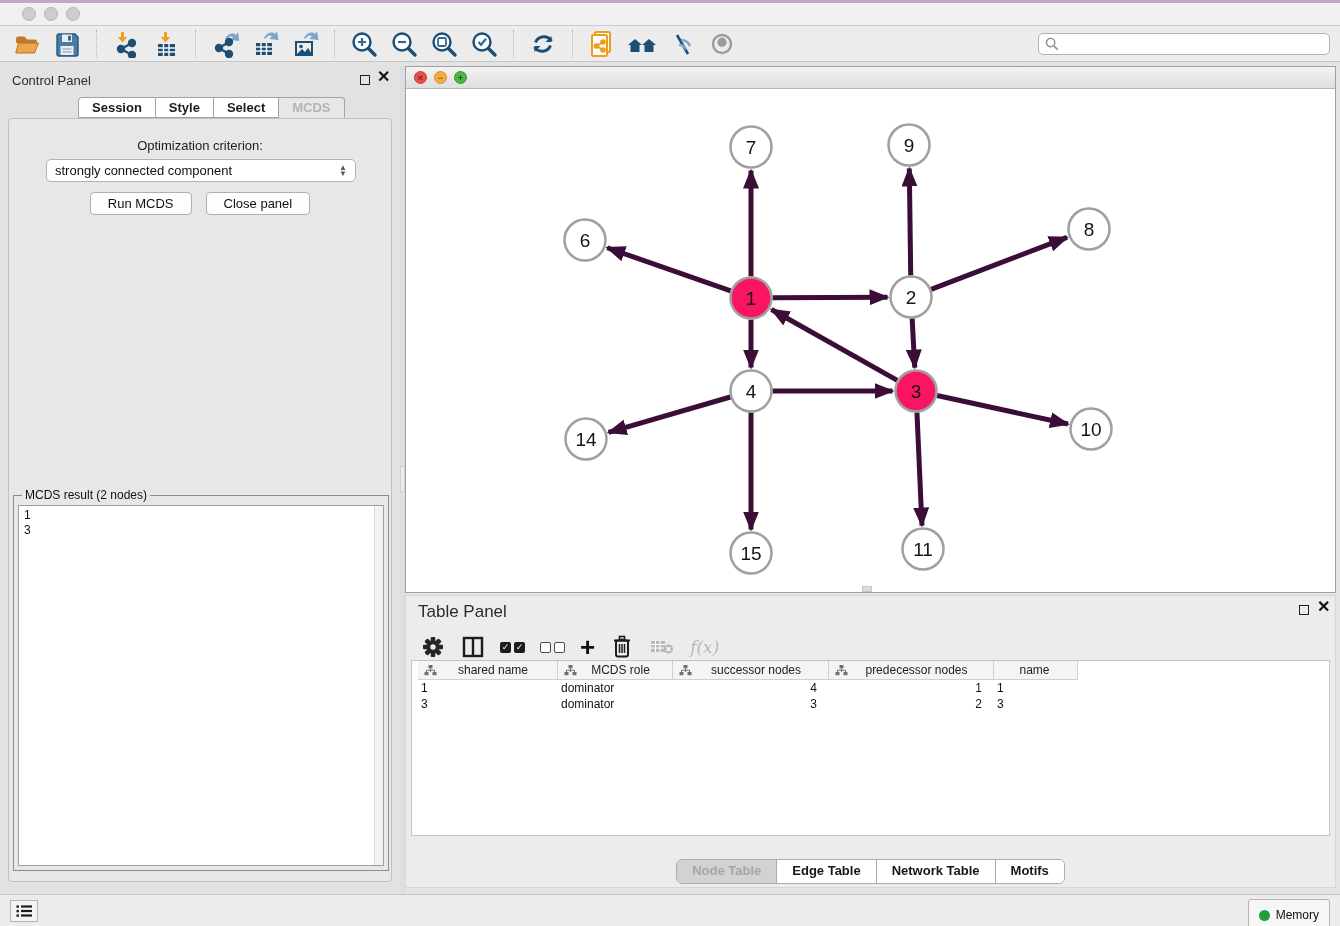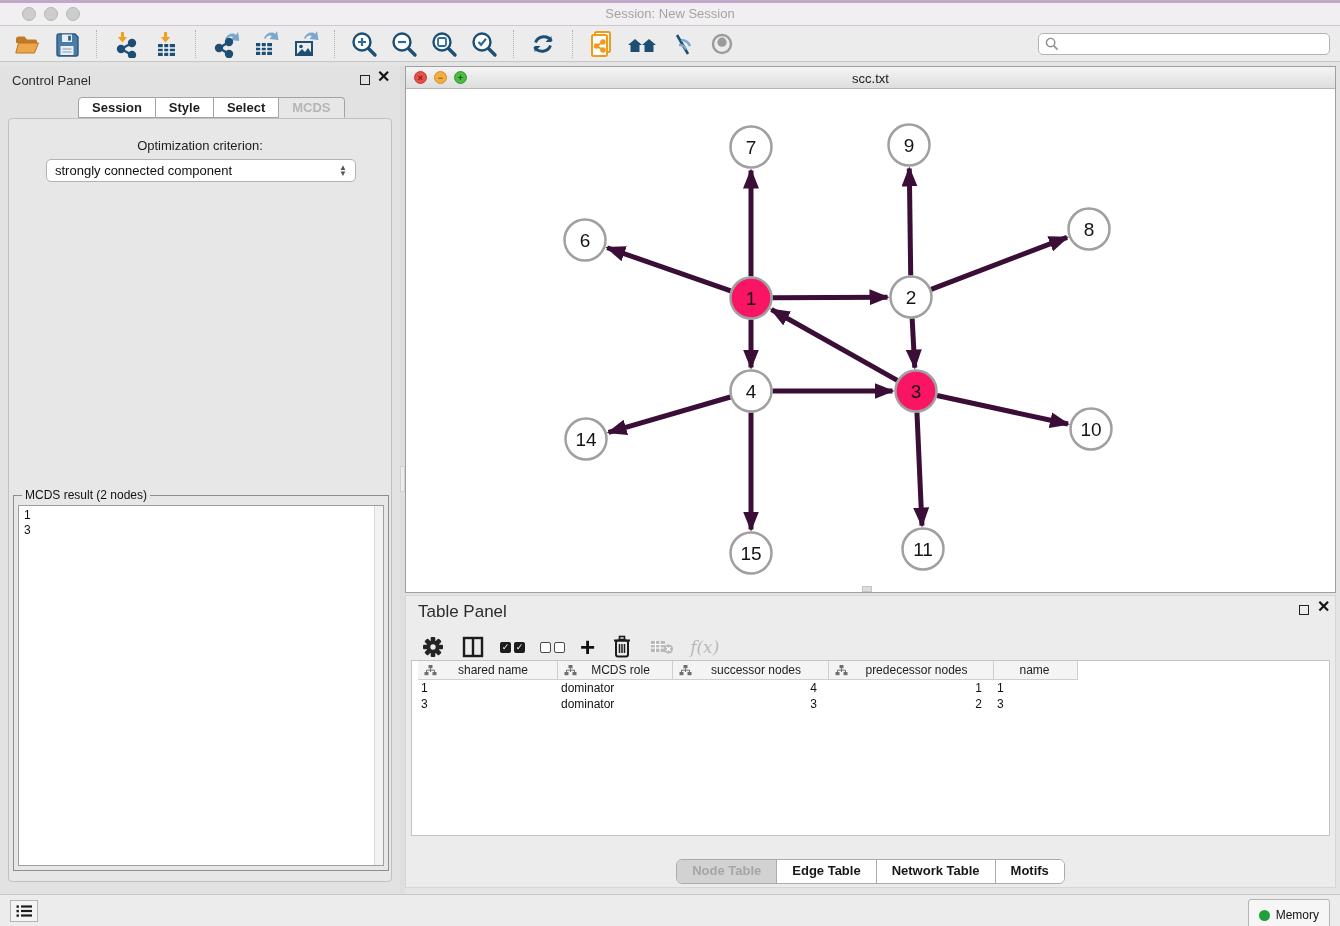--- a/index.html
+++ b/index.html
@@ -89,21 +89,20 @@
   #memory-dot { width:11px; height:11px; border-radius:50%; background:#1fa03a; }
 </style>
 </head>
 <body>
 
 <div id="titlebar" class="abs">
   <div class="purple-strip abs"></div>
   <div class="traffic-gray abs" style="left:22px"></div>
   <div class="traffic-gray abs" style="left:44px"></div>
   <div class="traffic-gray abs" style="left:66px"></div>
-  <div id="app-title" class="abs">Session: New Session</div>
 </div>
 
 <div id="toolbar">
   <div class="tb-icon">
     <svg width="28" height="28" viewBox="0 0 28 28">
       <path d="M3 9 q0-2.5 2.5-2.5 h6 l2.5 3 h8 q2 0 2 2 v1.5 H3 z" fill="#c07a27"></path>
       <path d="M5.5 13 h20 l-4 10 H2.8 z" fill="#eda64b" stroke="#b5761f" stroke-width="1"></path>
     </svg>
   </div>
   <div class="tb-icon">
@@ -266,20 +265,24 @@
   </div>
   <div id="cp-pane" class="abs">
     <div id="criterion-select" class="abs">
       <span>strongly connected component</span>
       <span class="stepper">
           <span>▲</span>
           <span>▼</span>
         </span>
     </div>
     <div id="opt-label" class="abs">Optimization criterion:</div>
+    <div id="cp-buttons">
+      <button class="cp-btn">Run MCDS</button>
+      <button class="cp-btn">Close panel</button>
+    </div>
     <div id="result-group">
       <div id="result-legend">MCDS result (2 nodes)</div>
       <div id="result-box">
         <div id="result-lines">
             <div>1</div>
             <div>3</div>
           </div>
         <div id="result-scroll"></div>
       </div>
     </div>
@@ -288,21 +291,20 @@
 
 <div id="v-splitter" class="abs">
   <div class="handle"></div>
 </div>
 
 <div id="net-window" class="abs">
   <div id="net-titlebar" class="abs">
     <div id="tl-close" class="traffic abs">×</div>
     <div id="tl-min" class="traffic abs">−</div>
     <div id="tl-max" class="traffic abs">+</div>
-    <div id="net-title" class="abs">scc.txt</div>
   </div>
   <svg id="net-canvas" class="abs" viewBox="0 0 929 503">
     <defs>
       <marker id="arrowhead" markerUnits="userSpaceOnUse" markerWidth="20" markerHeight="16" refX="18" refY="8" orient="auto">
         <path id="arrowPath" d="M0,0 L20,8 L0,16 Z" fill="#3a0e36"></path>
       </marker>
     </defs>
     <g id="edge-layer">
         <line x1="345" y1="187.5" x2="345" y2="81.5" stroke="#3a0e36" stroke-width="5" marker-end="url(#arrowhead)"></line>
         <line x1="324.70323584441155" y1="201.90835951190283" x2="201.18483523982925" y2="158.75132797536202" stroke="#3a0e36" stroke-width="5" marker-end="url(#arrowhead)"></line>

